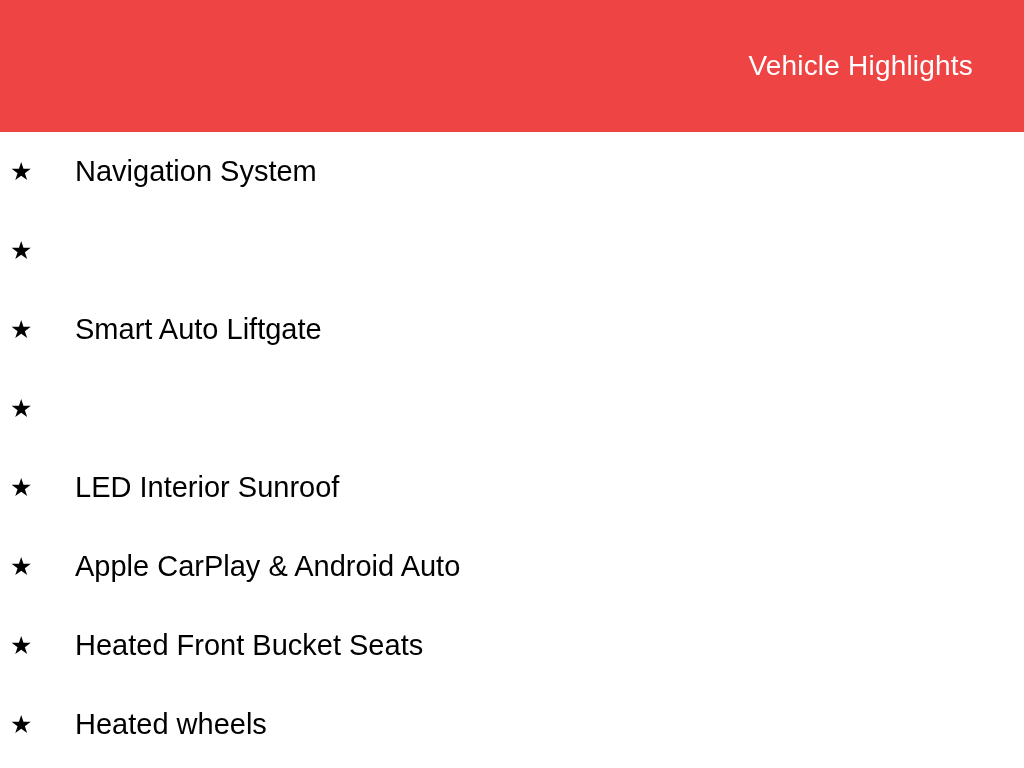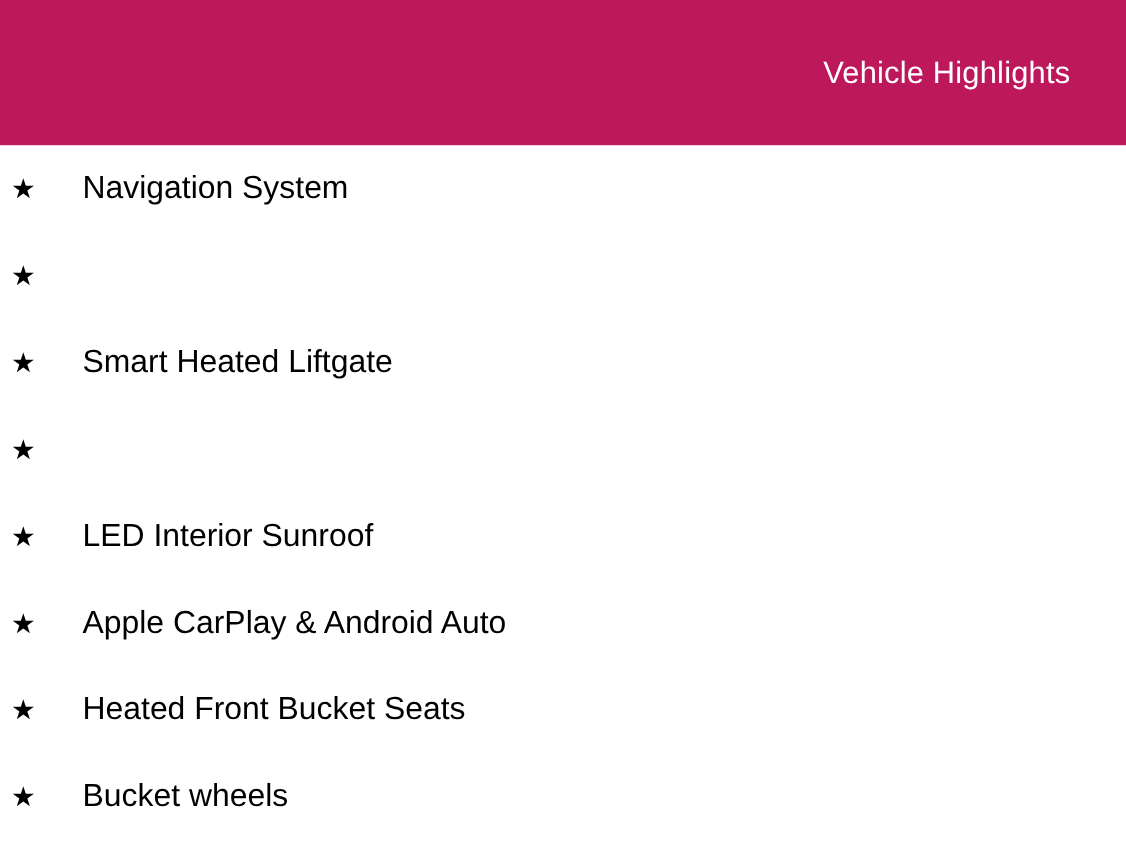--- a/index.html
+++ b/index.html
@@ -51,37 +51,37 @@
   .highlight-label {
     font-size: 29px;
     color: #000000;
     line-height: 1.2;
     margin-left: 30px;
   }
 </style>
 </head>
 <body>
 
-<div class="header" style="background: #be185d;">
+<div class="header" style="background: #ef4444;">
   <span class="header-title" style="color: rgb(255, 255, 255);">Vehicle Highlights</span>
 </div>
 
 <ul class="highlights-list" style="color: rgb(0, 0, 0);">
   <li class="highlight-item">
     <span class="star-icon">★</span>
     <span class="highlight-label">Navigation System</span>
   </li>
 
   <li class="highlight-item">
     <span class="star-icon">★</span>
   </li>
 
   <li class="highlight-item">
     <span class="star-icon">★</span>
-    <span class="highlight-label">Smart Heated Liftgate</span>
+    <span class="highlight-label">Smart Auto Liftgate</span>
   </li>
 
   <li class="highlight-item">
     <span class="star-icon">★</span>
   </li>
 
   <li class="highlight-item">
     <span class="star-icon">★</span>
     <span class="highlight-label">LED Interior Sunroof</span>
   </li>
@@ -91,15 +91,15 @@
     <span class="highlight-label">Apple CarPlay &amp; Android Auto</span>
   </li>
 
   <li class="highlight-item">
     <span class="star-icon">★</span>
     <span class="highlight-label">Heated Front Bucket Seats</span>
   </li>
 
   <li class="highlight-item">
     <span class="star-icon">★</span>
-    <span class="highlight-label">Bucket wheels</span>
+    <span class="highlight-label">Heated wheels</span>
   </li>
 </ul>
 
 </body></html>

